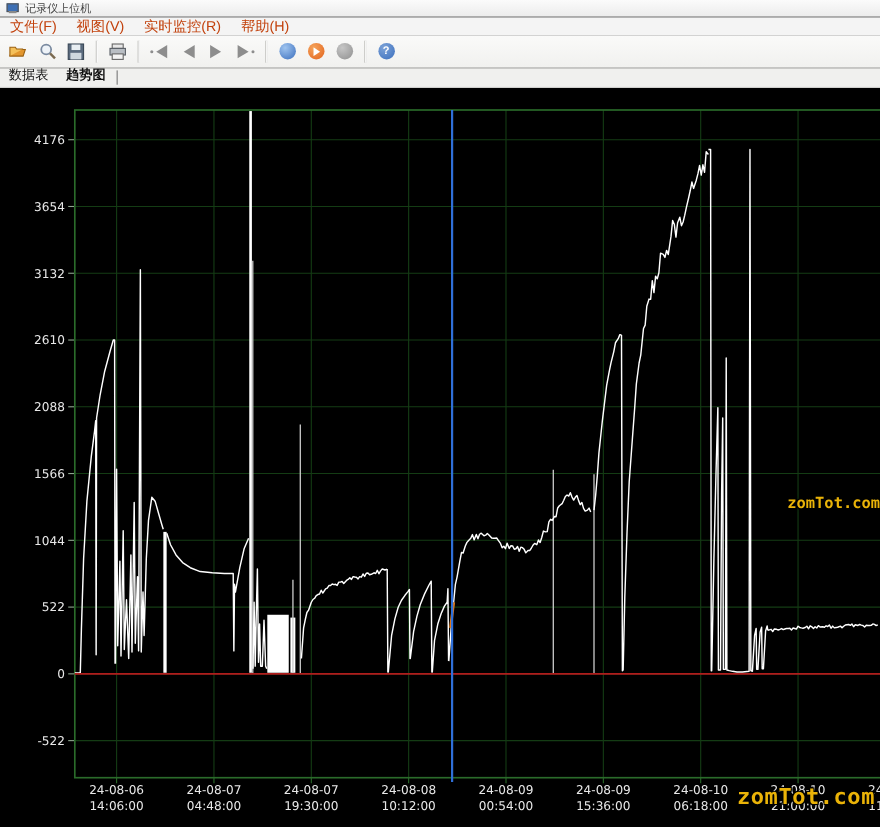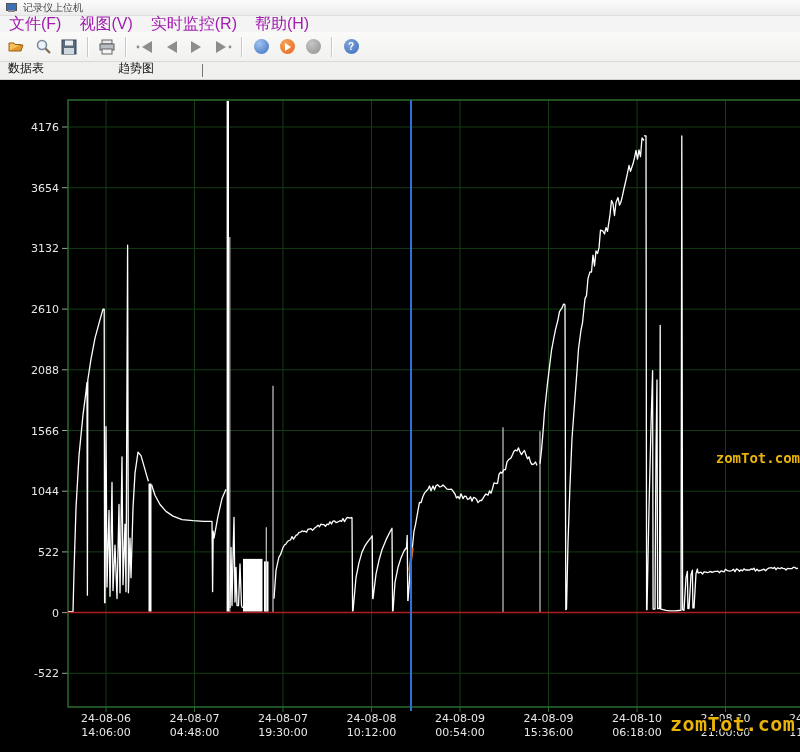--- a/index.html
+++ b/index.html
@@ -6,30 +6,30 @@
   body{width:800px;height:752px;background:#000;overflow:hidden;position:relative;
        font-family:"Liberation Sans",sans-serif;}
   
   .chrome{position:absolute;top:0;left:0;width:800px;z-index:2;}
   .titlebar{height:15px;background:linear-gradient(#fbfbfb,#ececec);display:flex;align-items:center;
             padding-left:6px;border-bottom:1px solid #e0e0e0;}
   .win-icon{width:11px;height:10px;position:relative;margin-right:6px;}
   .win-icon .scr{position:absolute;top:0;left:0;width:9px;height:6px;background:#3d6fb4;border:1px solid #555;}
   .win-icon .base{position:absolute;top:7px;left:2px;width:7px;height:2px;background:#8a8a8a;}
   .title-text{font-size:10px;color:#444;text-align:center;}
-  .menubar{height:16px;background:#f4f4f4;display:flex;align-items:center;font-size:16px;color:#a21caf;}
+  .menubar{height:16px;background:#f4f4f4;display:flex;align-items:center;font-size:13px;color:#c2410c;}
   .menu-item{padding:0 9px;height:16px;line-height:16px;cursor:default;}
   .toolbar{height:29px;background:linear-gradient(#fafaf9,#f1f1ef);display:flex;align-items:center;
            border-bottom:1px solid #d9d9d6;padding-left:4px;}
   .tbtn{width:26px;height:24px;display:flex;align-items:center;justify-content:center;border-radius:2px;}
   .tsep{width:1px;height:20px;background:#c9c9c6;border-right:1px solid #fff;margin:0 5px;}
   .tabbar{height:17px;background:#f0f0ee;display:flex;align-items:flex-end;font-size:12px;color:#111;
-          border-bottom:1px solid #d0d0ce;gap:38px;}
+          border-bottom:1px solid #d0d0ce;}
   .tab{padding:1px 8px 2px 8px;}
-  .tab.active{font-weight:normal;margin-left:20px;}
+  .tab.active{font-weight:bold;}
   .tabsep{width:1px;height:13px;background:#777;margin:0 2px 2px 2px;}
   
   .circ{width:15px;height:15px;border-radius:50%;display:flex;align-items:center;justify-content:center;
         font-size:10px;color:#fff;font-weight:bold;}
   
   #plot{position:absolute;top:0;left:0;z-index:1;}
   .wm{position:absolute;z-index:3;color:#eab308;font-family:"DejaVu Sans Mono",monospace;font-weight:bold;
       text-shadow:1px 1px 0 #000,-1px -1px 0 #000,1px -1px 0 #000,-1px 1px 0 #000,0 0 3px #000;}
   .wm-mid{top:450px;right:0;font-size:14px;}
   .wm-bottom{top:712px;left:670px;font-size:20px;letter-spacing:0.5px;}

